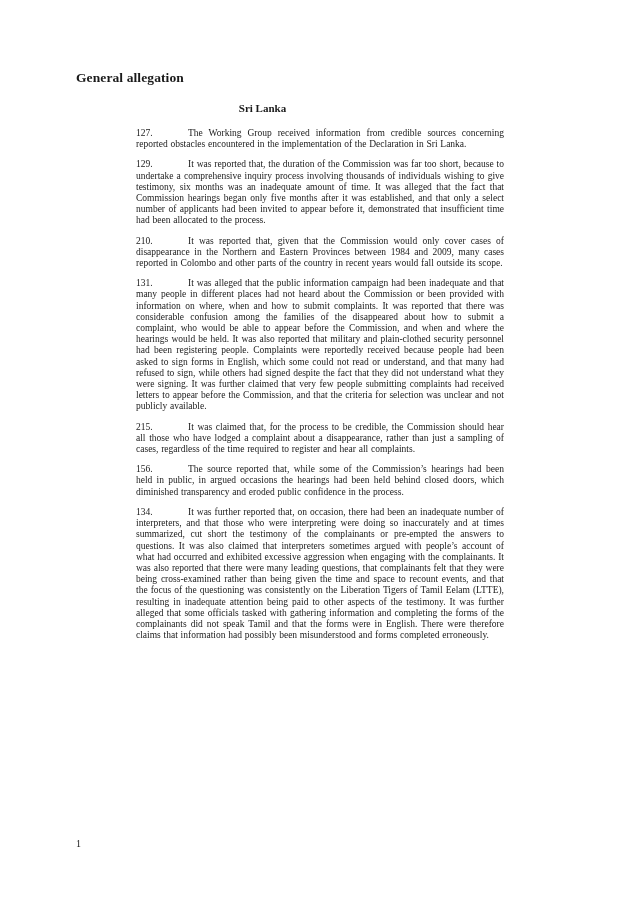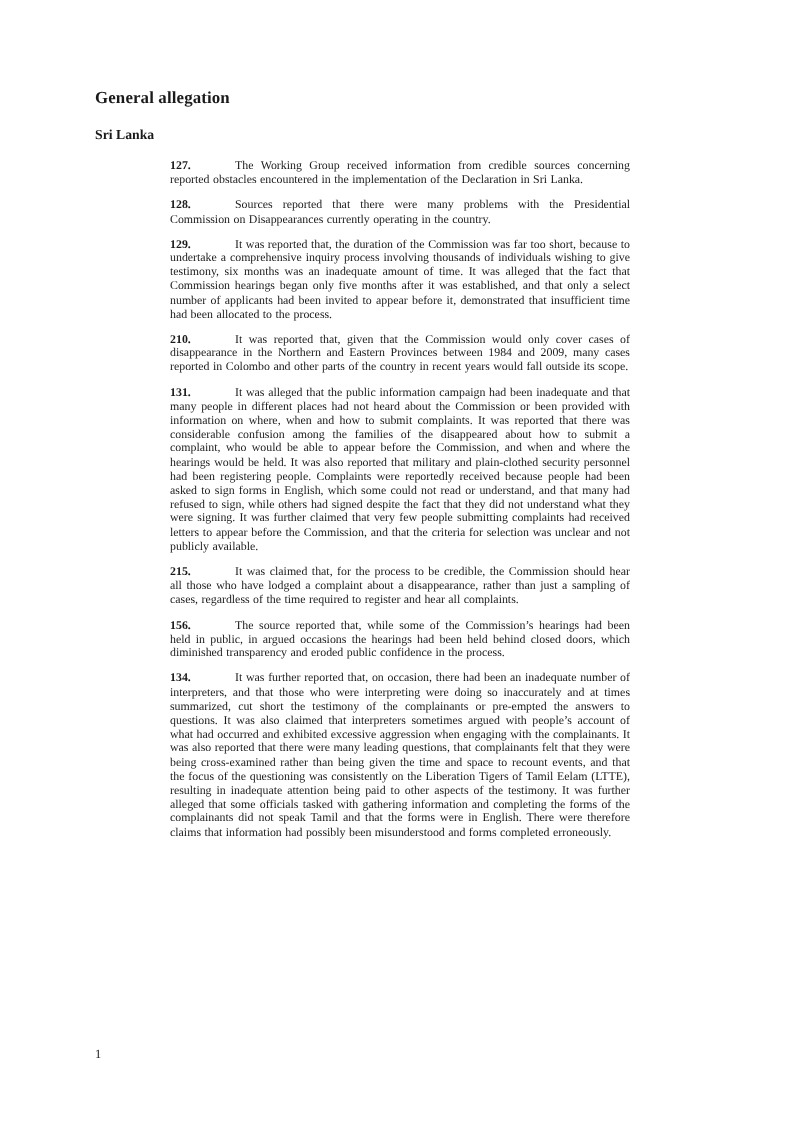--- a/index.html
+++ b/index.html
@@ -30,36 +30,36 @@
   }
   .doc-session {
     font-size: 11.5px;
     font-weight: bold;
     margin: 0 0 13px 0;
   }
   .doc-country {
     font-size: 11px;
     font-weight: bold;
     margin: 0 0 14px 0;
+    text-align: center;
   }
   .paras {
     margin-left: 60px;
     width: 368px;
   }
   .para {
     font-size: 9.5px;
     line-height: 11.2px;
     text-align: justify;
     margin: 0 0 9px 0;
     word-spacing: 0.4px;
   }
   .para-num {
     display: inline-block;
     width: 52px;
-    font-weight: bold;
   }
   .page-number {
     position: absolute;
     left: 76px;
     top: 838px;
     font-size: 10px;
   }
 </style>
 </head>
 <body>
@@ -68,21 +68,20 @@
 
   <h1 class="doc-title">General allegation</h1>
 
 
   <h3 class="doc-country">Sri Lanka</h3>
 
   <div class="paras">
 
     <div class="para"><span class="para-num">127.</span><span>The Working Group received information from credible sources concerning reported obstacles encountered in the implementation of the Declaration in Sri Lanka.</span></div>
 
-    <div class="para"><span class="para-num">128.</span><span>Sources reported that there were many problems with the Presidential Commission on Disappearances currently operating in the country.</span></div>
 
     <div class="para"><span class="para-num">129.</span><span>It was reported that, the duration of the Commission was far too short, because to undertake a comprehensive inquiry process involving thousands of individuals wishing to give testimony, six months was an inadequate amount of time. It was alleged that the fact that Commission hearings began only five months after it was established, and that only a select number of applicants had been invited to appear before it, demonstrated that insufficient time had been allocated to the process.</span></div>
 
     <div class="para"><span class="para-num">210.</span><span>It was reported that, given that the Commission would only cover cases of disappearance in the Northern and Eastern Provinces between 1984 and 2009, many cases reported in Colombo and other parts of the country in recent years would fall outside its scope.</span></div>
 
     <div class="para"><span class="para-num">131.</span><span>It was alleged that the public information campaign had been inadequate and that many people in different places had not heard about the Commission or been provided with information on where, when and how to submit complaints. It was reported that there was considerable confusion among the families of the disappeared about how to submit a complaint, who would be able to appear before the Commission, and when and where the hearings would be held. It was also reported that military and plain-clothed security personnel had been registering people. Complaints were reportedly received because people had been asked to sign forms in English, which some could not read or understand, and that many had refused to sign, while others had signed despite the fact that they did not understand what they were signing. It was further claimed that very few people submitting complaints had received letters to appear before the Commission, and that the criteria for selection was unclear and not publicly available.</span></div>
 
     <div class="para"><span class="para-num">215.</span><span>It was claimed that, for the process to be credible, the Commission should hear all those who have lodged a complaint about a disappearance, rather than just a sampling of cases, regardless of the time required to register and hear all complaints.</span></div>
 
     <div class="para"><span class="para-num">156.</span><span>The source reported that, while some of the Commission’s hearings had been held in public, in argued occasions the hearings had been held behind closed doors, which diminished transparency and eroded public confidence in the process.</span></div>

